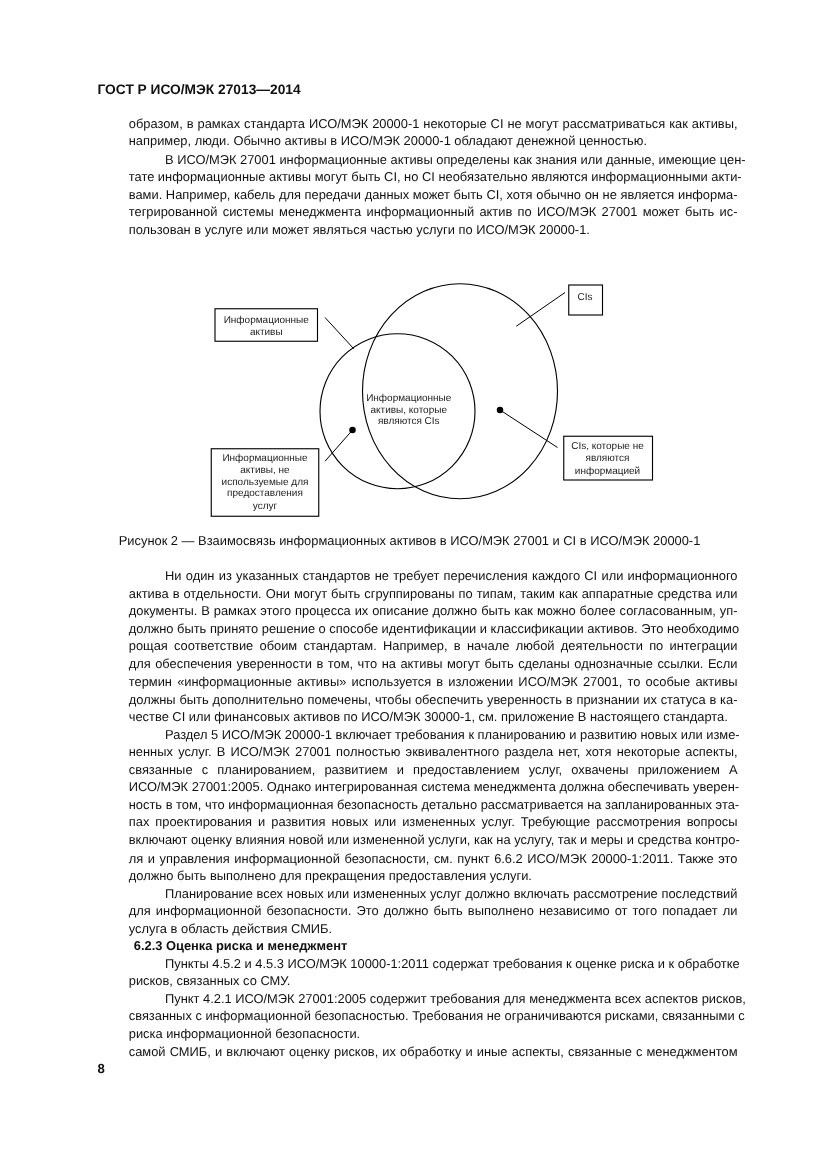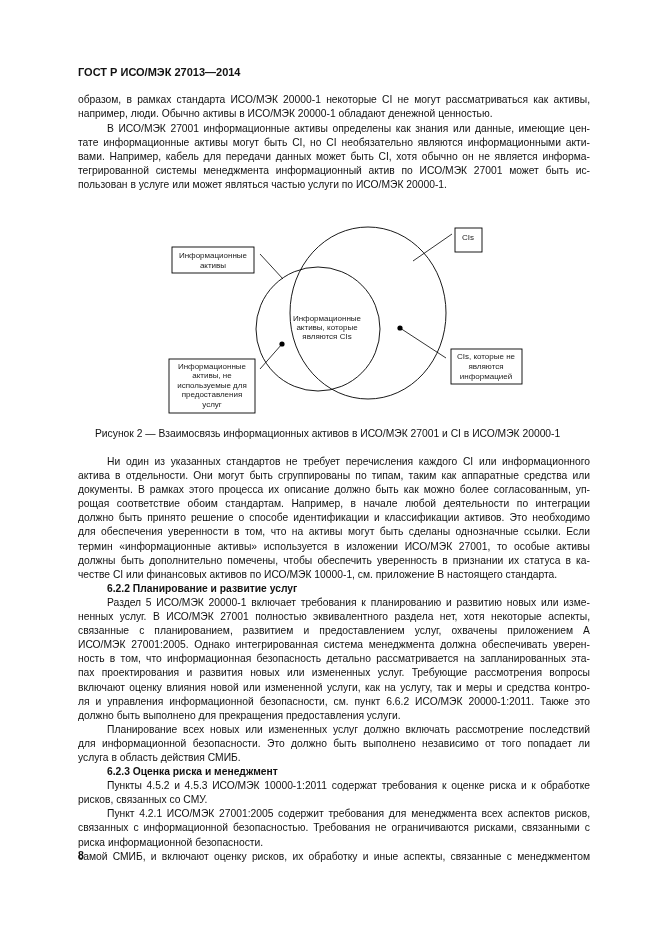--- a/index.html
+++ b/index.html
@@ -1,20 +1,20 @@
 <!DOCTYPE html>
 <html><head>
 <meta charset="utf-8">
 <style>
   html, body { margin: 0; padding: 0; background: #ffffff; }
   body { width: 661px; height: 935px; position: relative; overflow: hidden;
          font-family: "Liberation Sans", sans-serif; color: #111; }
   .header { position: absolute; left: 78px; top: 66px; font-size: 11px; font-weight: bold; }
   .block { position: absolute; left: 78px; width: 512px; font-size: 10.3px; line-height: 14.1px; }
-  .line { display: block; text-align: justify; text-align-last: justify; white-space: nowrap; }
+  .line { display: block; text-align: justify; text-align-last: justify; white-space: nowrap; margin-left: 25px; }
   .line.last { text-align-last: left; }
   .indent { padding-left: 29px; }
   .heading { font-weight: bold; padding-left: 29px; display: block; }
   .caption { position: absolute; left: 95px; top: 428px; font-size: 10.3px; }
   .page-num { position: absolute; left: 78px; top: 849px; font-size: 10.5px; font-weight: bold; }
   svg.figure { position: absolute; left: 0; top: 0; }
   .lbl { font-family: "Liberation Sans", sans-serif; font-size: 8px; fill: #222; }
 </style>
 </head>
 <body>
@@ -68,27 +68,26 @@
   <text class="lbl" text-anchor="middle" x="486" y="369">являются</text>
   <text class="lbl" text-anchor="middle" x="486" y="379">информацией</text>
 </svg>
 
 <div class="caption">Рисунок 2 — Взаимосвязь информационных активов в ИСО/МЭК 27001 и CI в ИСО/МЭК 20000-1</div>
 
 <div class="block" style="top:455px">
   <span class="line indent">Ни один из указанных стандартов не требует перечисления каждого CI или информационного</span>
   <span class="line">актива в отдельности. Они могут быть сгруппированы по типам, таким как аппаратные средства или</span>
   <span class="line">документы. В рамках этого процесса их описание должно быть как можно более согласованным, уп-</span>
+  <span class="line">должно быть принято решение о способе идентификации и классификации активов. Это необходимо</span>
   <span class="line">рощая соответствие обоим стандартам. Например, в начале любой деятельности по интеграции</span>
-  <span class="line">должно быть принято решение о способе идентификации и классификации активов. Это необходимо</span>
   <span class="line">для обеспечения уверенности в том, что на активы могут быть сделаны однозначные ссылки. Если</span>
   <span class="line">термин «информационные активы» используется в изложении ИСО/МЭК 27001, то особые активы</span>
   <span class="line">должны быть дополнительно помечены, чтобы обеспечить уверенность в признании их статуса в ка-</span>
-  <span class="line last">честве CI или финансовых активов по ИСО/МЭК 10000-1, см. приложение В настоящего стандарта.</span>
-  <span class="heading">6.2.2 Планирование и развитие услуг</span>
+  <span class="line last">честве CI или финансовых активов по ИСО/МЭК 30000-1, см. приложение В настоящего стандарта.</span>
   <span class="line indent">Раздел 5 ИСО/МЭК 20000-1 включает требования к планированию и развитию новых или изме-</span>
   <span class="line">ненных услуг. В ИСО/МЭК 27001 полностью эквивалентного раздела нет, хотя некоторые аспекты,</span>
   <span class="line">связанные с планированием, развитием и предоставлением услуг, охвачены приложением А</span>
   <span class="line">ИСО/МЭК 27001:2005. Однако интегрированная система менеджмента должна обеспечивать уверен-</span>
   <span class="line">ность в том, что информационная безопасность детально рассматривается на запланированных эта-</span>
   <span class="line">пах проектирования и развития новых или измененных услуг. Требующие рассмотрения вопросы</span>
   <span class="line">включают оценку влияния новой или измененной услуги, как на услугу, так и меры и средства контро-</span>
   <span class="line">ля и управления информационной безопасности, см. пункт 6.6.2 ИСО/МЭК 20000-1:2011. Также это</span>
   <span class="line last">должно быть выполнено для прекращения предоставления услуги.</span>
   <span class="line indent">Планирование всех новых или измененных услуг должно включать рассмотрение последствий</span>

